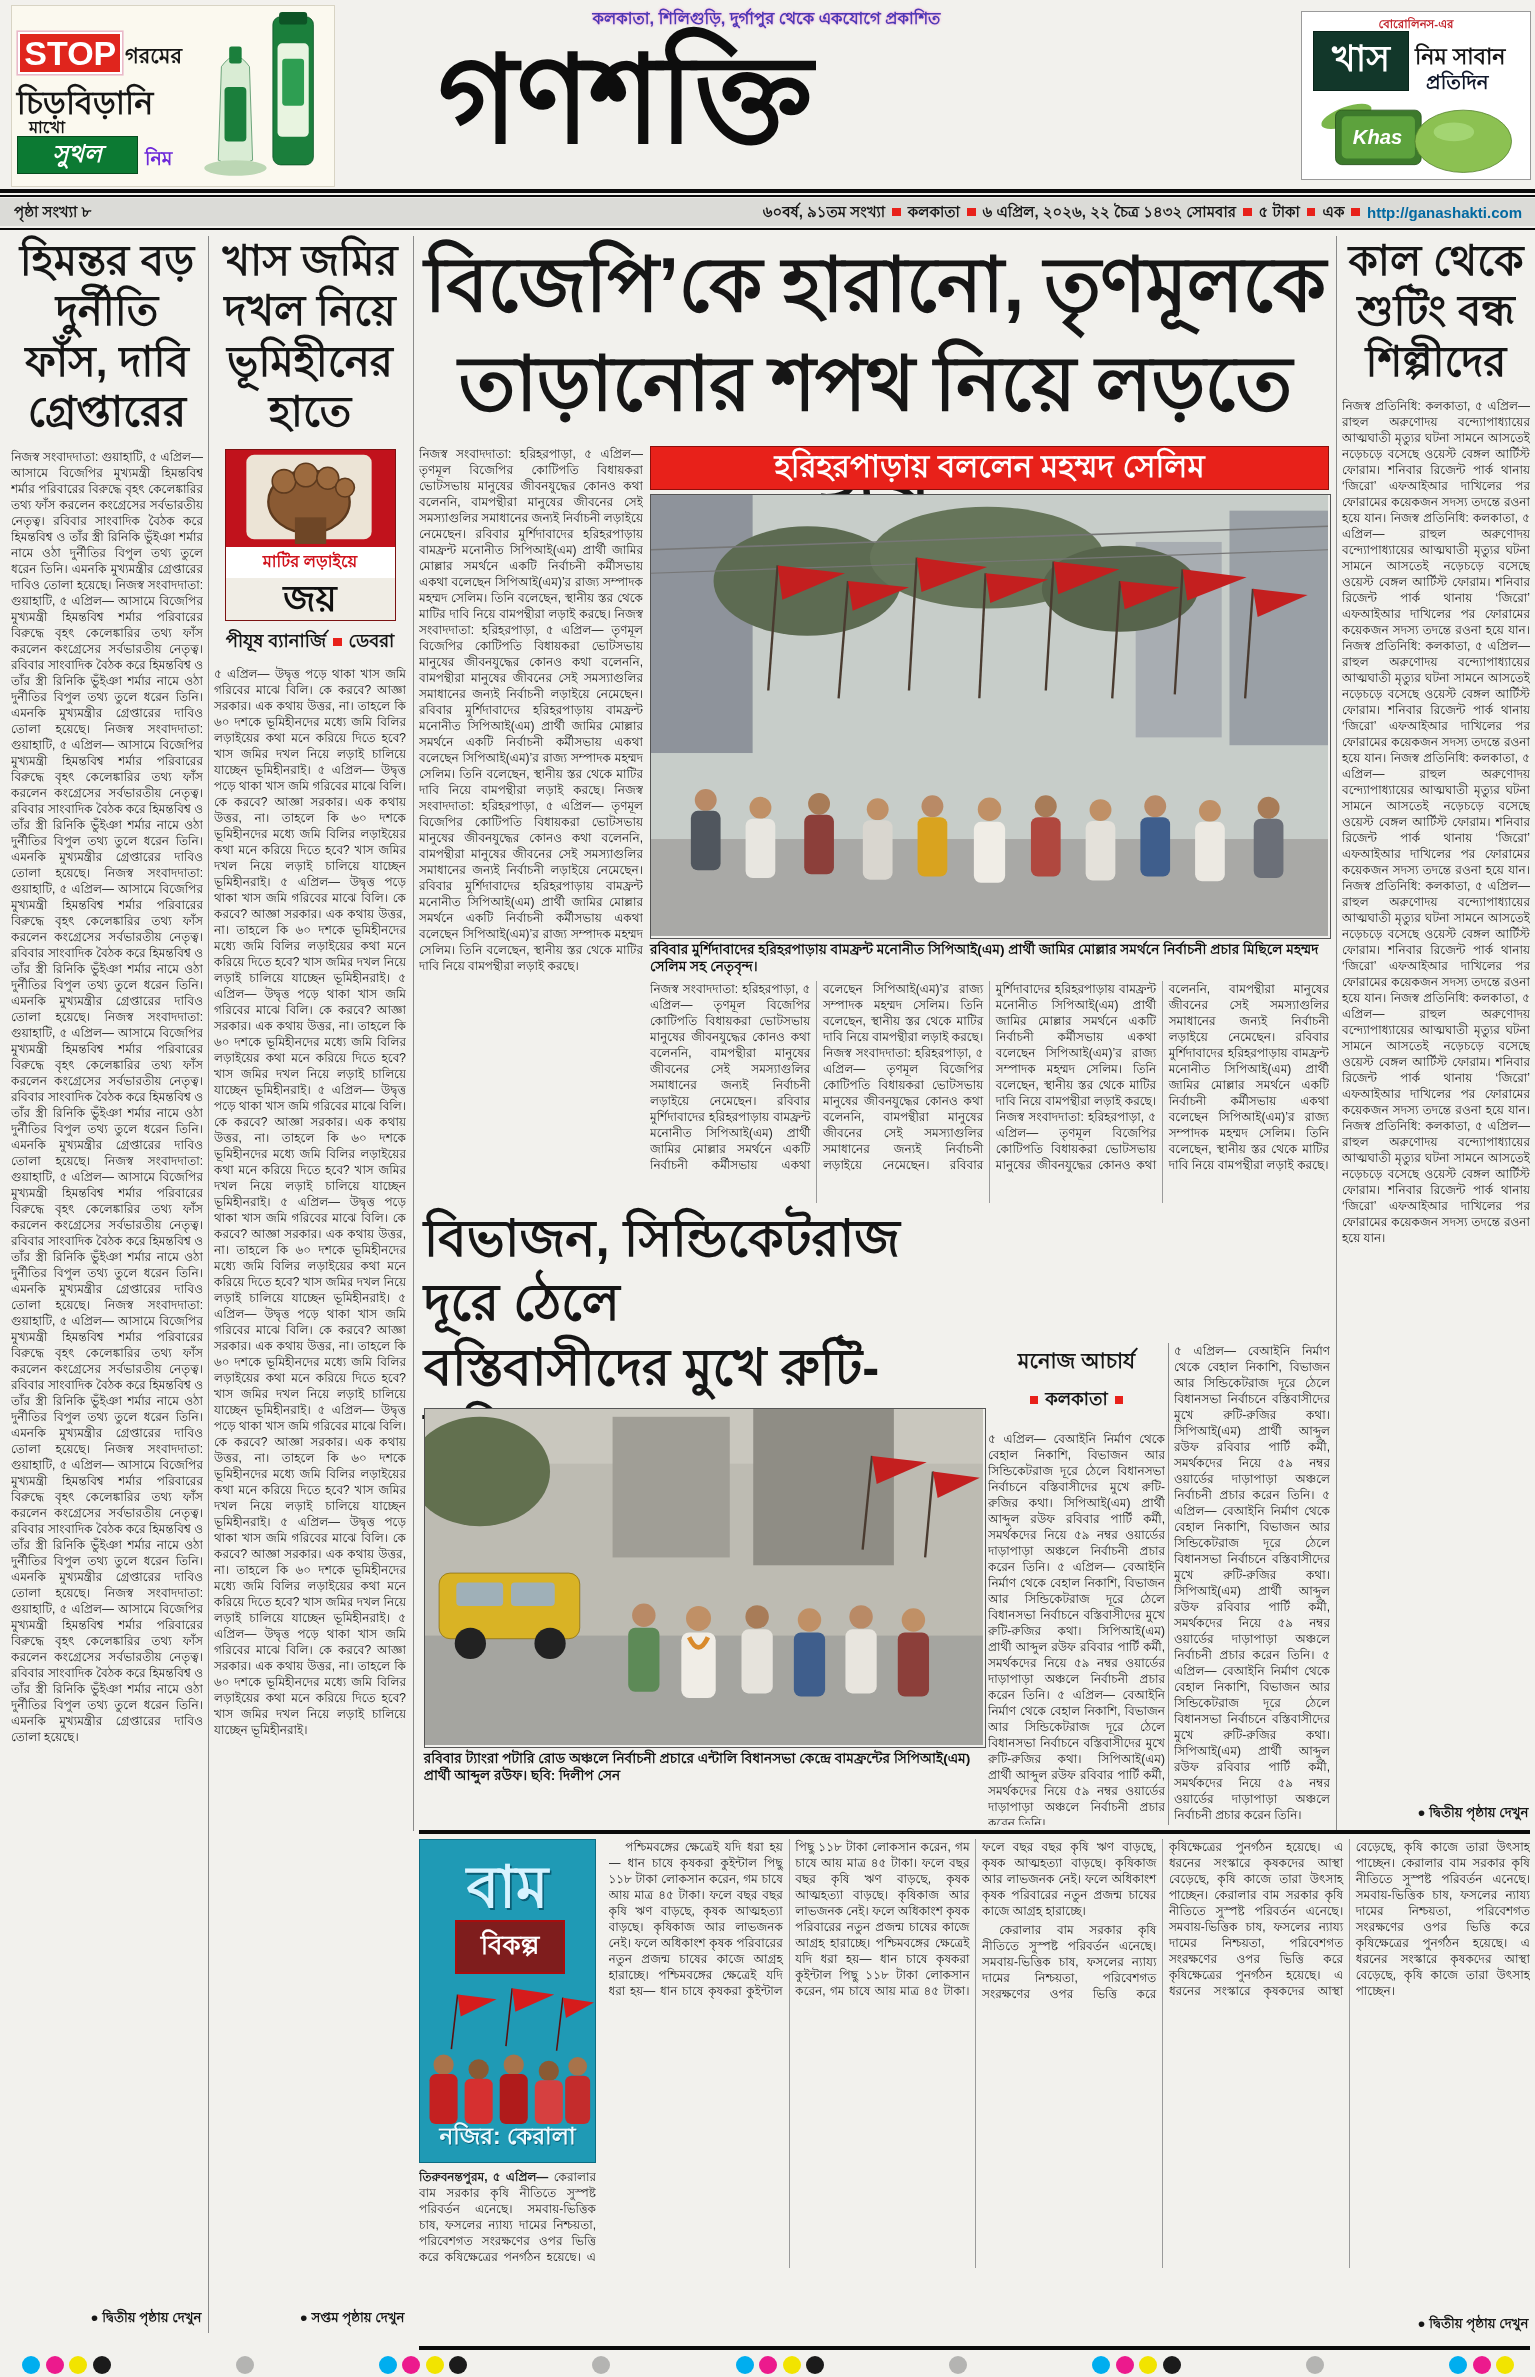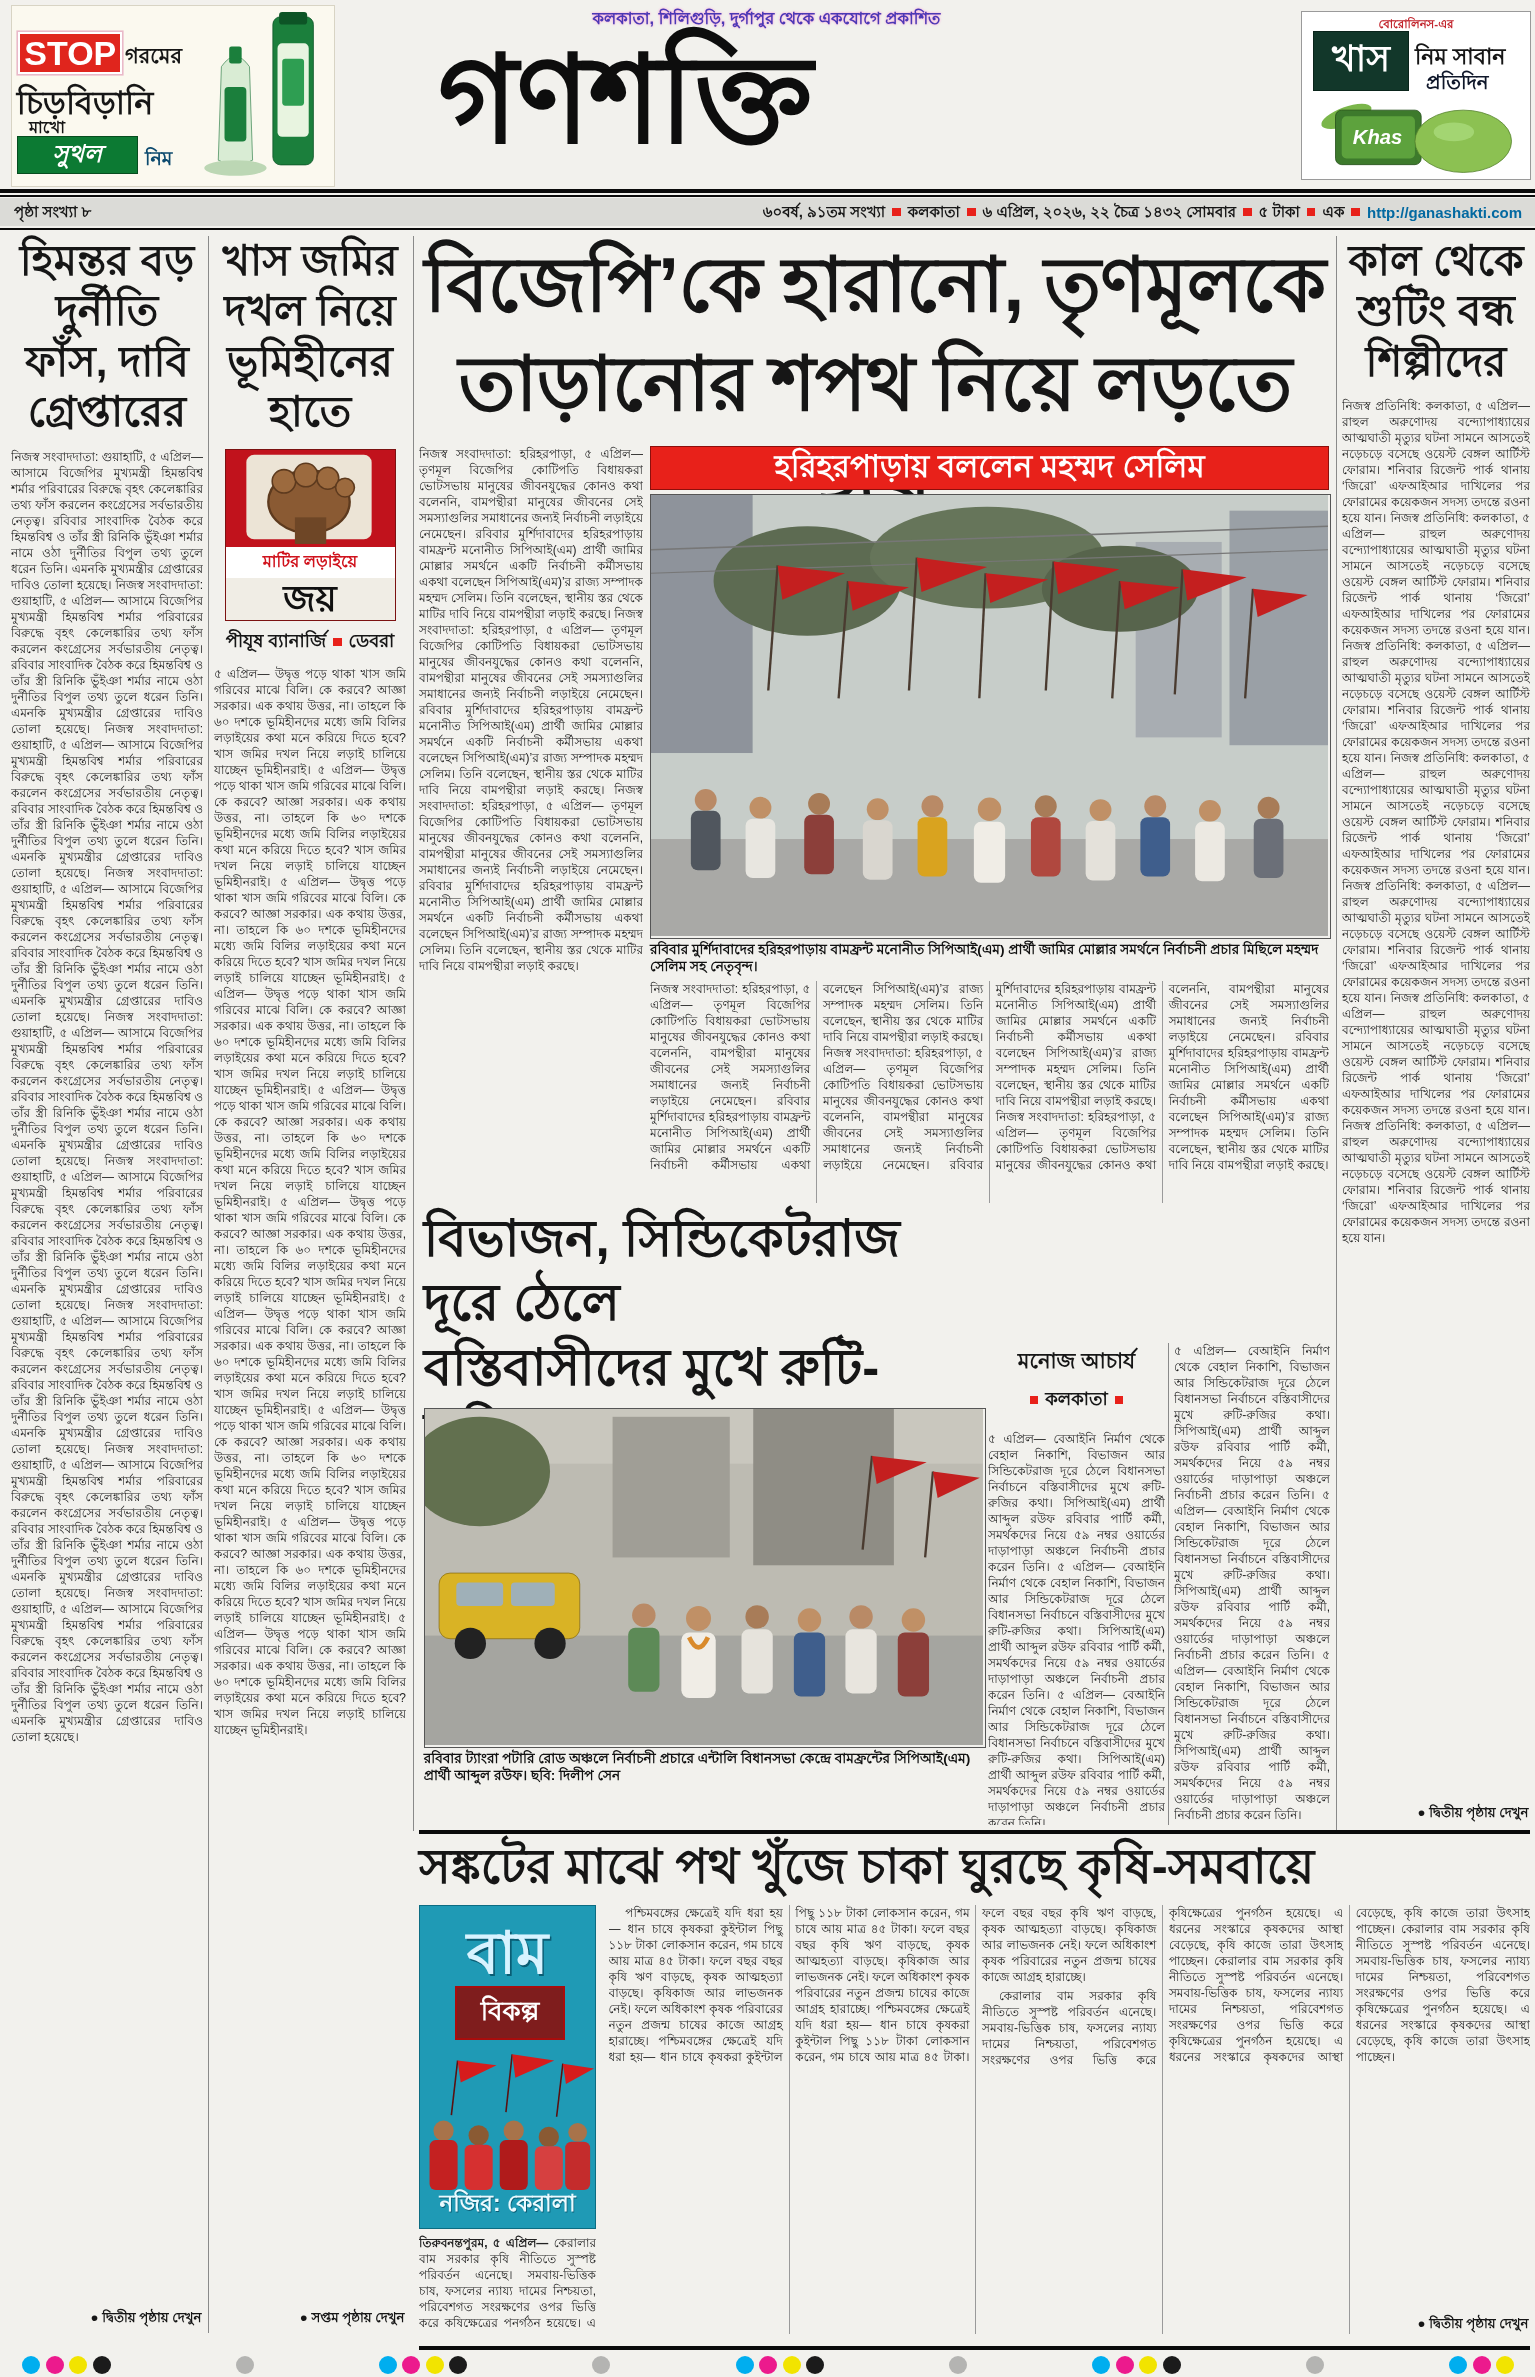--- a/index.html
+++ b/index.html
@@ -64,21 +64,21 @@
 <body>
 
 <div class="page">
 
   <div class="abs adL">
     <div class="abs stopbadge">STOP</div>
     <div class="abs" style="left:113px;top:34px;font-size:21px;font-weight:800;">গরমের</div>
     <div class="abs" style="left:4.7px;top:72px;font-size:32px;font-weight:800;">চিড়বিড়ানি</div>
     <div class="abs" style="left:17px;top:109px;font-size:16.4px;font-weight:700;">মাখো</div>
     <div class="abs suthol">সুথল</div>
-    <div class="abs" style="left:133px;top:138px;font-size:19px;font-weight:800;color:#0c4a6e;">নিম</div>
+    <div class="abs" style="left:133px;top:138px;font-size:19px;font-weight:800;color:#6d28d9;">নিম</div>
     <svg class="abs" style="left:186px;top:6.3px;" width="131" height="167" viewBox="0 0 168 214">
       <rect x="96" y="6" width="52" height="190" rx="10" fill="#1b7f3c" stroke="#0d5426"></rect>
       <rect x="104" y="0" width="36" height="16" rx="4" fill="#0d5426"></rect>
       <rect x="102" y="40" width="40" height="120" rx="6" fill="#e8f4e0"></rect>
       <rect x="108" y="60" width="28" height="60" rx="4" fill="#2e9e52"></rect>
       <path d="M30 70 q18 -26 36 0 l4 120 q-22 12 -44 0 z" fill="#d9ecd4" stroke="#4a8f5e"></path>
       <rect x="40" y="44" width="16" height="22" rx="3" fill="#1b7f3c"></rect>
       <rect x="34" y="96" width="28" height="70" rx="5" fill="#1b7f3c"></rect>
       <ellipse cx="48" cy="200" rx="40" ry="10" fill="#bcd7b4"></ellipse>
     </svg>
@@ -312,21 +312,20 @@
   <div class="vrule" style="left:1336px;top:236px;height:1595px;"></div>
 
   <div class="abs" style="left:1342px;top:236px;width:188px;height:1591px;">
     <h2 class="colhead">কাল থেকে শুটিং বন্ধ শিল্পীদের</h2>
     <div class="bodytext" style="height:1376px;">নিজস্ব প্রতিনিধি: কলকাতা, ৫ এপ্রিল— রাহুল অরুণোদয় বন্দ্যোপাধ্যায়ের আত্মঘাতী মৃত্যুর ঘটনা সামনে আসতেই নড়েচড়ে বসেছে ওয়েস্ট বেঙ্গল আর্টিস্ট ফোরাম। শনিবার রিজেন্ট পার্ক থানায় ‘জিরো’ এফআইআর দাখিলের পর ফোরামের কয়েকজন সদস্য তদন্তে রওনা হয়ে যান। নিজস্ব প্রতিনিধি: কলকাতা, ৫ এপ্রিল— রাহুল অরুণোদয় বন্দ্যোপাধ্যায়ের আত্মঘাতী মৃত্যুর ঘটনা সামনে আসতেই নড়েচড়ে বসেছে ওয়েস্ট বেঙ্গল আর্টিস্ট ফোরাম। শনিবার রিজেন্ট পার্ক থানায় ‘জিরো’ এফআইআর দাখিলের পর ফোরামের কয়েকজন সদস্য তদন্তে রওনা হয়ে যান। নিজস্ব প্রতিনিধি: কলকাতা, ৫ এপ্রিল— রাহুল অরুণোদয় বন্দ্যোপাধ্যায়ের আত্মঘাতী মৃত্যুর ঘটনা সামনে আসতেই নড়েচড়ে বসেছে ওয়েস্ট বেঙ্গল আর্টিস্ট ফোরাম। শনিবার রিজেন্ট পার্ক থানায় ‘জিরো’ এফআইআর দাখিলের পর ফোরামের কয়েকজন সদস্য তদন্তে রওনা হয়ে যান। নিজস্ব প্রতিনিধি: কলকাতা, ৫ এপ্রিল— রাহুল অরুণোদয় বন্দ্যোপাধ্যায়ের আত্মঘাতী মৃত্যুর ঘটনা সামনে আসতেই নড়েচড়ে বসেছে ওয়েস্ট বেঙ্গল আর্টিস্ট ফোরাম। শনিবার রিজেন্ট পার্ক থানায় ‘জিরো’ এফআইআর দাখিলের পর ফোরামের কয়েকজন সদস্য তদন্তে রওনা হয়ে যান। নিজস্ব প্রতিনিধি: কলকাতা, ৫ এপ্রিল— রাহুল অরুণোদয় বন্দ্যোপাধ্যায়ের আত্মঘাতী মৃত্যুর ঘটনা সামনে আসতেই নড়েচড়ে বসেছে ওয়েস্ট বেঙ্গল আর্টিস্ট ফোরাম। শনিবার রিজেন্ট পার্ক থানায় ‘জিরো’ এফআইআর দাখিলের পর ফোরামের কয়েকজন সদস্য তদন্তে রওনা হয়ে যান। নিজস্ব প্রতিনিধি: কলকাতা, ৫ এপ্রিল— রাহুল অরুণোদয় বন্দ্যোপাধ্যায়ের আত্মঘাতী মৃত্যুর ঘটনা সামনে আসতেই নড়েচড়ে বসেছে ওয়েস্ট বেঙ্গল আর্টিস্ট ফোরাম। শনিবার রিজেন্ট পার্ক থানায় ‘জিরো’ এফআইআর দাখিলের পর ফোরামের কয়েকজন সদস্য তদন্তে রওনা হয়ে যান। নিজস্ব প্রতিনিধি: কলকাতা, ৫ এপ্রিল— রাহুল অরুণোদয় বন্দ্যোপাধ্যায়ের আত্মঘাতী মৃত্যুর ঘটনা সামনে আসতেই নড়েচড়ে বসেছে ওয়েস্ট বেঙ্গল আর্টিস্ট ফোরাম। শনিবার রিজেন্ট পার্ক থানায় ‘জিরো’ এফআইআর দাখিলের পর ফোরামের কয়েকজন সদস্য তদন্তে রওনা হয়ে যান।</div>
     <div class="marker">● দ্বিতীয় পৃষ্ঠায় দেখুন</div>
   </div>
 
   <div class="hrule" style="left:419px;top:1830px;width:1111px;height:3.9px;"></div>
   <div class="abs" style="left:419px;top:1839px;width:1111px;height:502px;">
-    <h2 style="margin:0 0 11px 0;font-size:48px;font-weight:800;line-height:1.15;">সঙ্কটের মাঝে পথ খুঁজে চাকা ঘুরছে কৃষি-সমবায়ে</h2>
     <div style="display:flex;gap:12.5px;height:429px;">
       <div style="width:177px;flex:0 0 auto;">
         <div class="bambox">
           <div class="bam-big">বাম</div>
           <div class="bam-red">বিকল্প</div>
           <svg class="abs" style="left:0;top:139px;" width="175" height="145" viewBox="0 0 224 186">
             <g stroke="#5a1010" stroke-width="2">
               <line x1="40" y1="90" x2="48" y2="20"></line>
                 <line x1="110" y1="86" x2="118" y2="12"></line>
                 <line x1="175" y1="92" x2="183" y2="24"></line>

